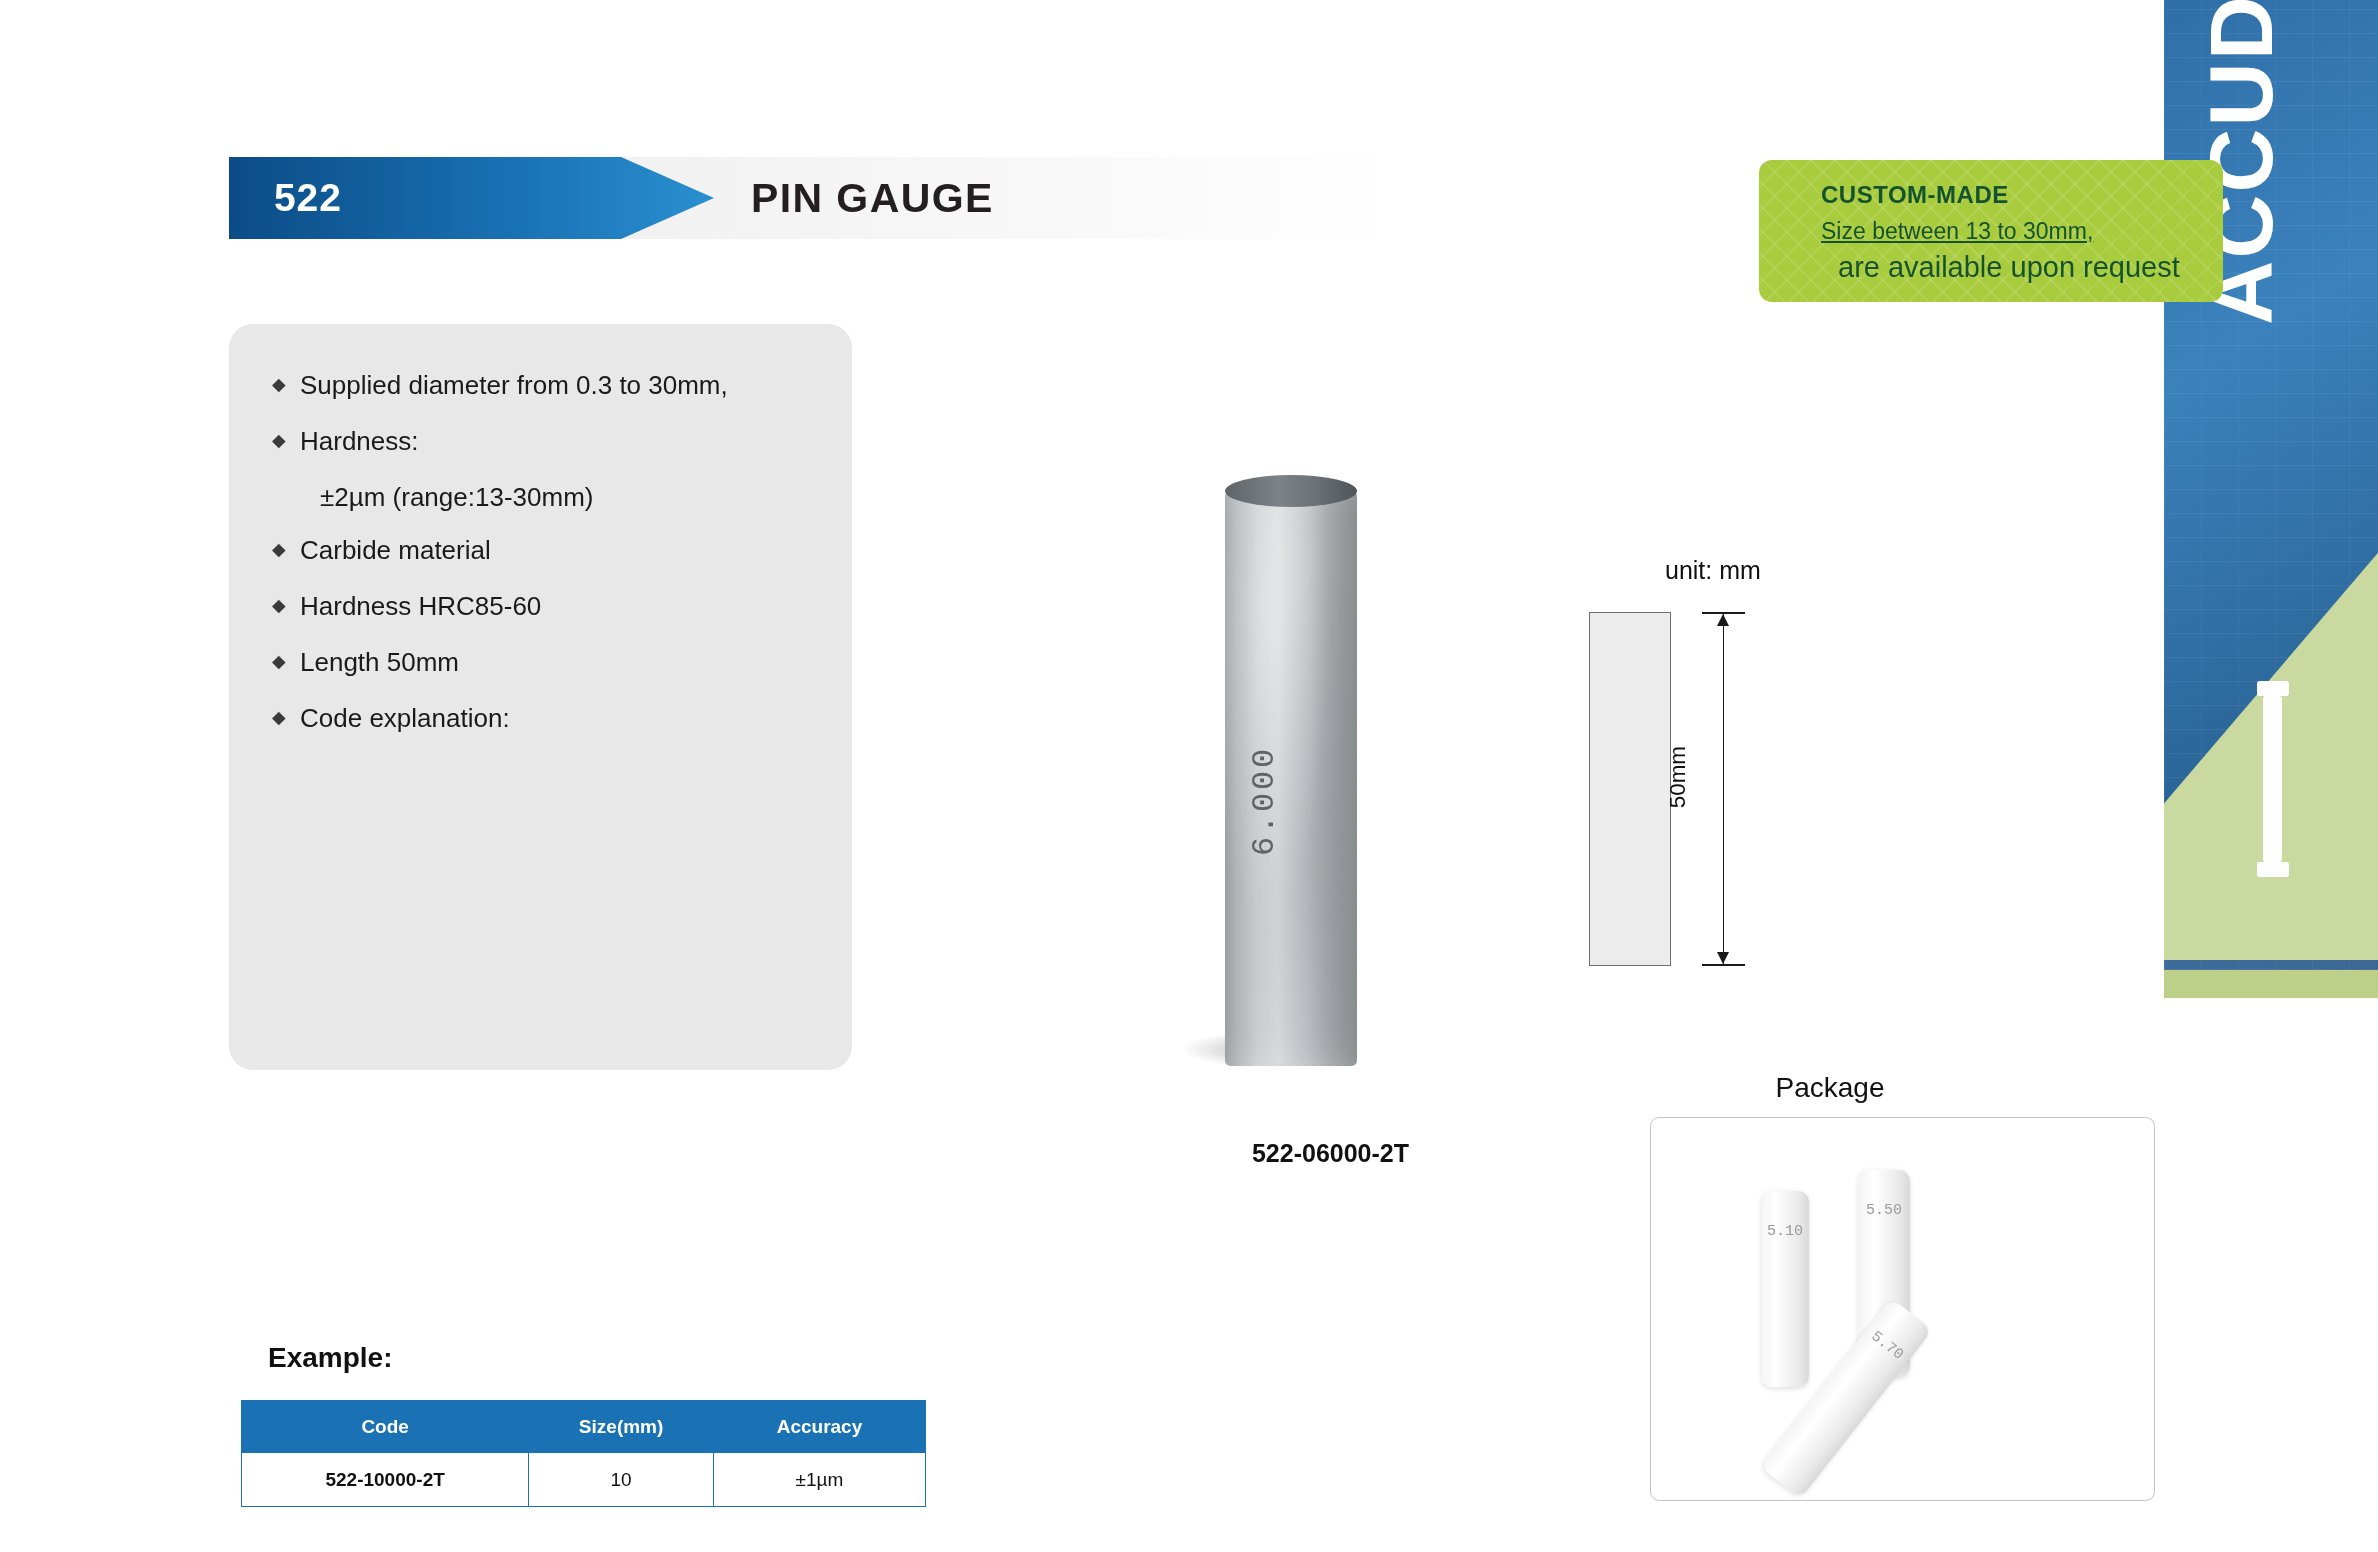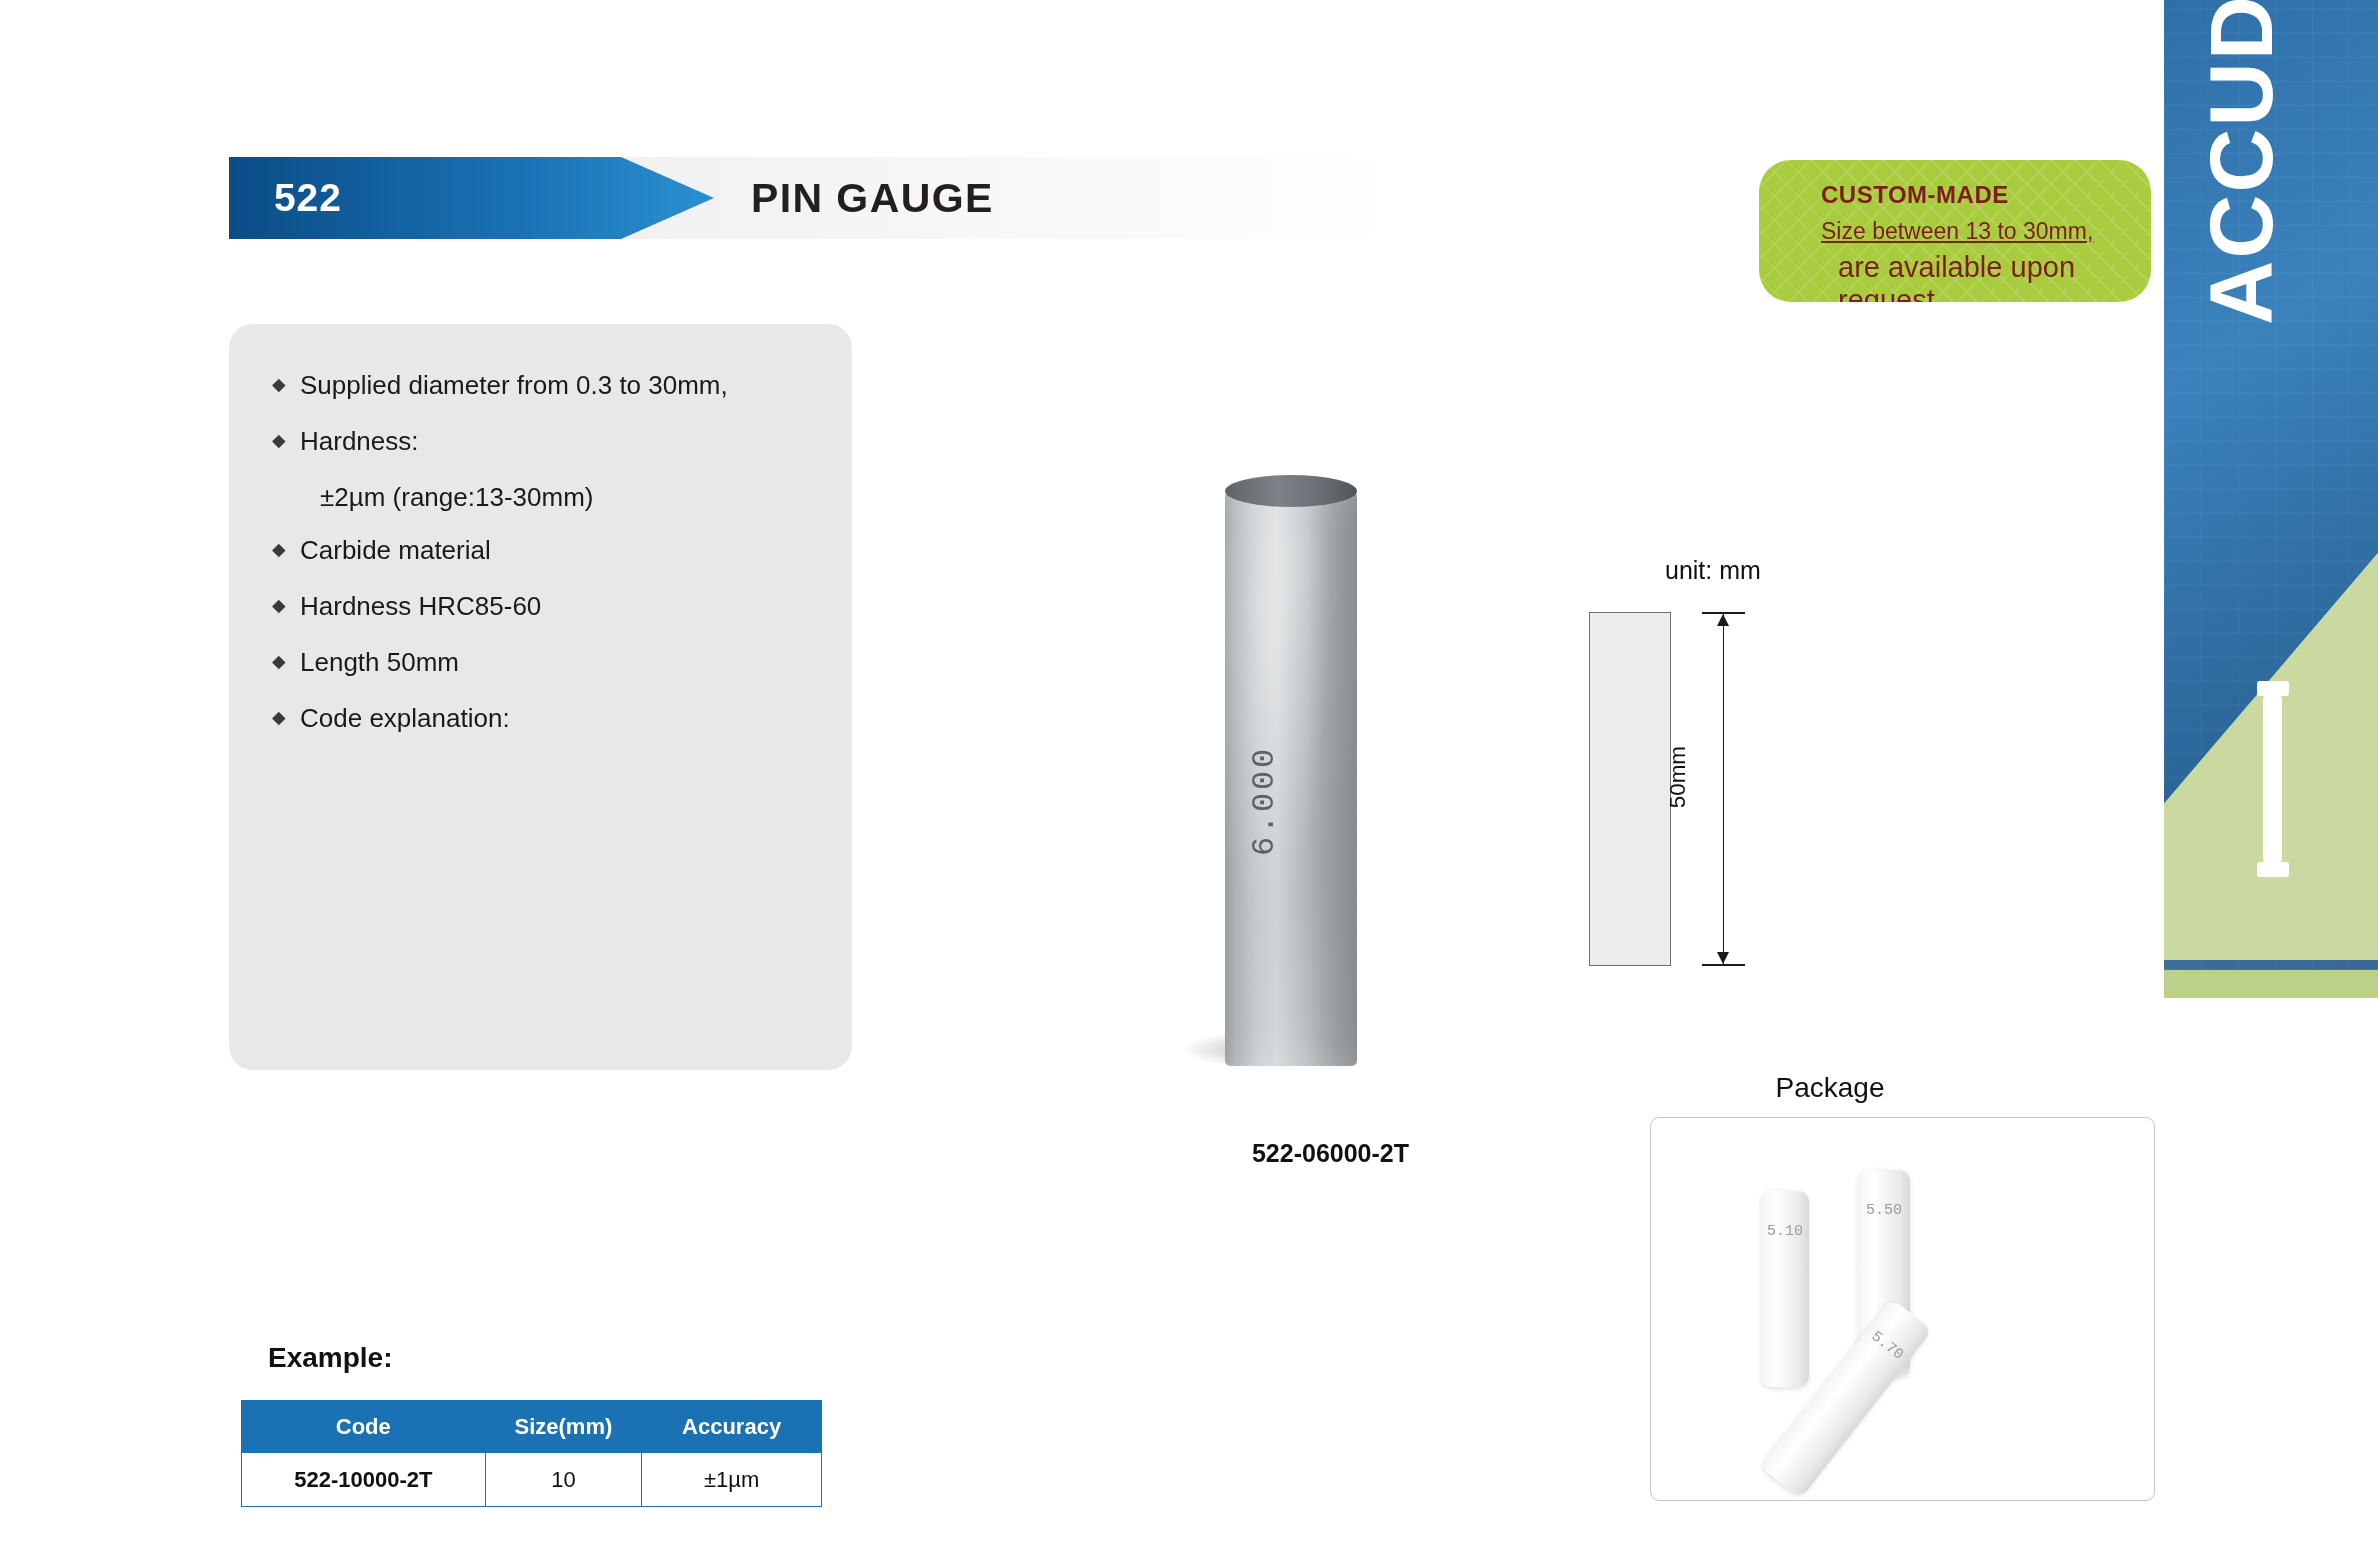--- a/index.html
+++ b/index.html
@@ -116,25 +116,25 @@
     font-size: 41px;
     font-weight: bold;
     color: #231f20;
     letter-spacing: 1.4px;
   }
 
   
   .custom-badge {
     position: absolute;
     left: 1759px; top: 160px;
-    width: 392px; height: 142px;
+    width: 464px; height: 142px;
     background: #a9cc3f;
-    border-radius: 32px;
+    border-radius: 13px;
     overflow: hidden;
-    color: #7f1d1d;
+    color: #14532d;
   }
   .custom-badge .pattern {
     position: absolute; inset: 0;
     opacity: .22;
     background-image:
       repeating-linear-gradient(45deg, rgba(255,255,255,.55) 0 1.9px, transparent 1.9px 17px),
       repeating-linear-gradient(-45deg, rgba(255,255,255,.45) 0 1.9px, transparent 1.9px 17px);
   }
   .custom-badge .cb-title {
     position: absolute; left: 62px; top: 20.5px;
@@ -361,23 +361,23 @@
 
   
   .example-label {
     position: absolute;
     left: 268px; top: 1342px;
     font-size: 28px; font-weight: bold; color: #111;
   }
   .ex-table {
     position: absolute;
     left: 241px; top: 1400px;
-    width: 581px;
+    width: 685px;
     border-collapse: collapse;
-    font-size: 22px;
+    font-size: 19px;
   }
   .ex-table th {
     background: #1a72b5;
     color: #ffffff;
     height: 52px;
     font-weight: bold;
     border: 0.9px solid #1a72b5;
   }
   .ex-table td {
     height: 54px;

